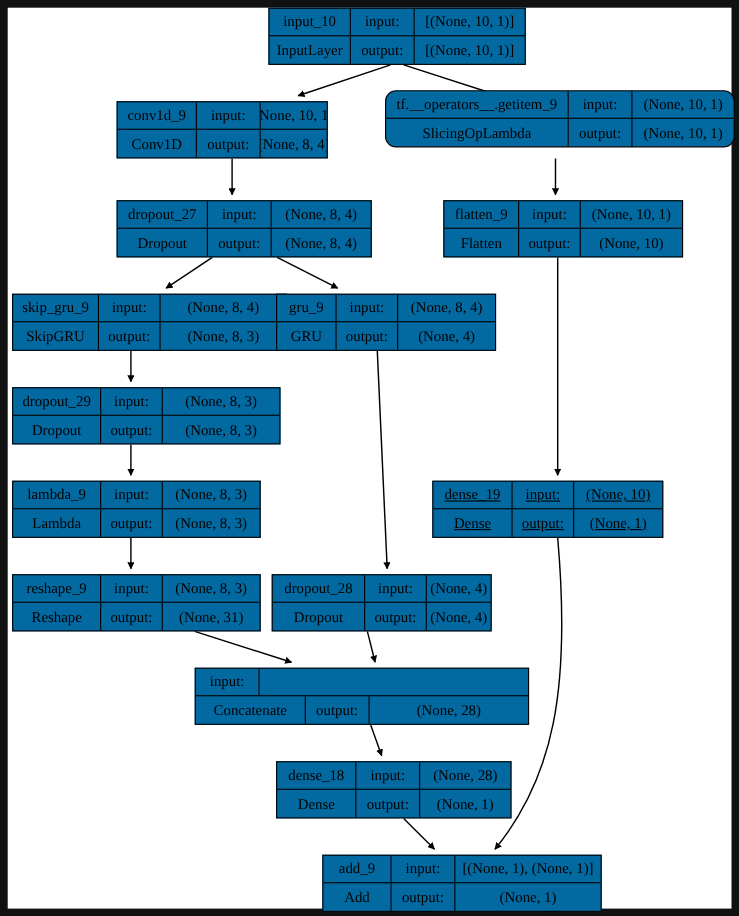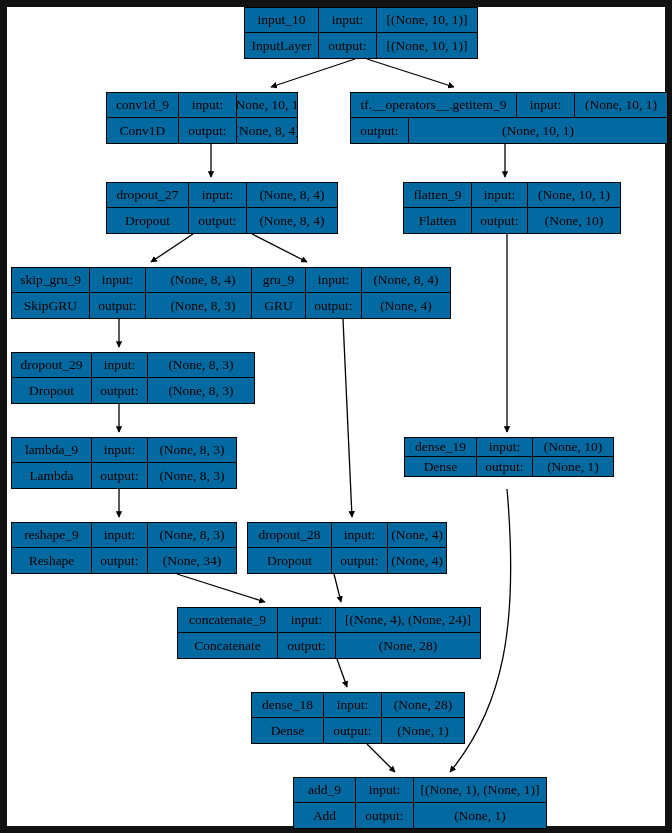--- a/index.html
+++ b/index.html
@@ -96,27 +96,28 @@
             <div class="cell c-name" style="width: 72px; flex: 0 0 72px;">conv1d_9</div>
             <div class="cell c-io" style="width: 58px; flex: 0 0 58px;">input:</div>
             <div class="cell c-shape" style="flex: 1 1 auto; border-right: none;">(None, 10, 1)</div>
           </div>
           <div class="node-row bottom">
             <div class="cell c-name" style="width: 72px; flex: 0 0 72px;">Conv1D</div>
             <div class="cell c-io" style="width: 58px; flex: 0 0 58px;">output:</div>
             <div class="cell c-shape" style="flex: 1 1 auto; border-right: none;">(None, 8, 4)</div>
           </div>
         </div>
-        <div class="node" style="left: 343px; top: 85px; width: 318px; height: 52px;">
+        <div class="node" style="left: 343px; top: 75px; width: 318px; height: 52px; border-radius: 10px;">
           <div class="node-row top">
             <div class="cell c-name" style="width: 166px; flex: 0 0 166px;">tf.__operators__.getitem_9</div>
             <div class="cell c-io" style="width: 58px; flex: 0 0 58px;">input:</div>
             <div class="cell c-shape" style="flex: 1 1 auto; border-right: none;">(None, 10, 1)</div>
           </div>
           <div class="node-row bottom">
+            <div class="cell c-name" style="width: 166px; flex: 0 0 166px;">SlicingOpLambda</div>
             <div class="cell c-io" style="width: 58px; flex: 0 0 58px;">output:</div>
             <div class="cell c-shape" style="flex: 1 1 auto; border-right: none;">(None, 10, 1)</div>
           </div>
         </div>
         <div class="node" style="left: 99px; top: 175px; width: 232px; height: 52px;">
           <div class="node-row top">
             <div class="cell c-name" style="width: 82px; flex: 0 0 82px;">dropout_27</div>
             <div class="cell c-io" style="width: 58px; flex: 0 0 58px;">input:</div>
             <div class="cell c-shape" style="flex: 1 1 auto; border-right: none;">(None, 8, 4)</div>
           </div>
@@ -188,52 +189,50 @@
         </div>
         <div class="node" style="left: 4px; top: 515px; width: 226px; height: 52px;">
           <div class="node-row top">
             <div class="cell c-name" style="width: 80px; flex: 0 0 80px;">reshape_9</div>
             <div class="cell c-io" style="width: 56px; flex: 0 0 56px;">input:</div>
             <div class="cell c-shape" style="flex: 1 1 auto; border-right: none;">(None, 8, 3)</div>
           </div>
           <div class="node-row bottom">
             <div class="cell c-name" style="width: 80px; flex: 0 0 80px;">Reshape</div>
             <div class="cell c-io" style="width: 56px; flex: 0 0 56px;">output:</div>
-            <div class="cell c-shape" style="flex: 1 1 auto; border-right: none;">(None, 34)</div>
+            <div class="cell c-shape" style="flex: 1 1 auto; border-right: none;">(None, 31)</div>
           </div>
         </div>
         <div class="node" style="left: 240px; top: 515px; width: 200px; height: 52px;">
           <div class="node-row top">
             <div class="cell c-name" style="width: 84px; flex: 0 0 84px;">dropout_28</div>
             <div class="cell c-io" style="width: 56px; flex: 0 0 56px;">input:</div>
             <div class="cell c-shape" style="flex: 1 1 auto; border-right: none;">(None, 4)</div>
           </div>
           <div class="node-row bottom">
             <div class="cell c-name" style="width: 84px; flex: 0 0 84px;">Dropout</div>
             <div class="cell c-io" style="width: 56px; flex: 0 0 56px;">output:</div>
             <div class="cell c-shape" style="flex: 1 1 auto; border-right: none;">(None, 4)</div>
           </div>
         </div>
-        <div class="node" style="left: 397px; top: 430px; width: 210px; height: 40px;">
+        <div class="node" style="left: 386px; top: 430px; width: 210px; height: 52px; text-decoration: underline;">
           <div class="node-row top">
             <div class="cell c-name" style="width: 72px; flex: 0 0 72px;">dense_19</div>
             <div class="cell c-io" style="width: 56px; flex: 0 0 56px;">input:</div>
             <div class="cell c-shape" style="flex: 1 1 auto; border-right: none;">(None, 10)</div>
           </div>
           <div class="node-row bottom">
             <div class="cell c-name" style="width: 72px; flex: 0 0 72px;">Dense</div>
             <div class="cell c-io" style="width: 56px; flex: 0 0 56px;">output:</div>
             <div class="cell c-shape" style="flex: 1 1 auto; border-right: none;">(None, 1)</div>
           </div>
         </div>
         <div class="node" style="left: 170px; top: 600px; width: 304px; height: 52px;">
           <div class="node-row top">
-            <div class="cell c-name" style="width: 100px; flex: 0 0 100px;">concatenate_9</div>
-            <div class="cell c-io" style="width: 58px; flex: 0 0 58px;">input:</div>
-            <div class="cell c-shape" style="flex: 1 1 auto; border-right: none;">[(None, 4), (None, 24)]</div>
+            <div class="cell c-io" style="width: 58px; flex: 0 0 58px;">input:</div>
           </div>
           <div class="node-row bottom">
             <div class="cell c-name" style="width: 100px; flex: 0 0 100px;">Concatenate</div>
             <div class="cell c-io" style="width: 58px; flex: 0 0 58px;">output:</div>
             <div class="cell c-shape" style="flex: 1 1 auto; border-right: none;">(None, 28)</div>
           </div>
         </div>
         <div class="node" style="left: 244px; top: 685px; width: 214px; height: 52px;">
           <div class="node-row top">
             <div class="cell c-name" style="width: 72px; flex: 0 0 72px;">dense_18</div>

